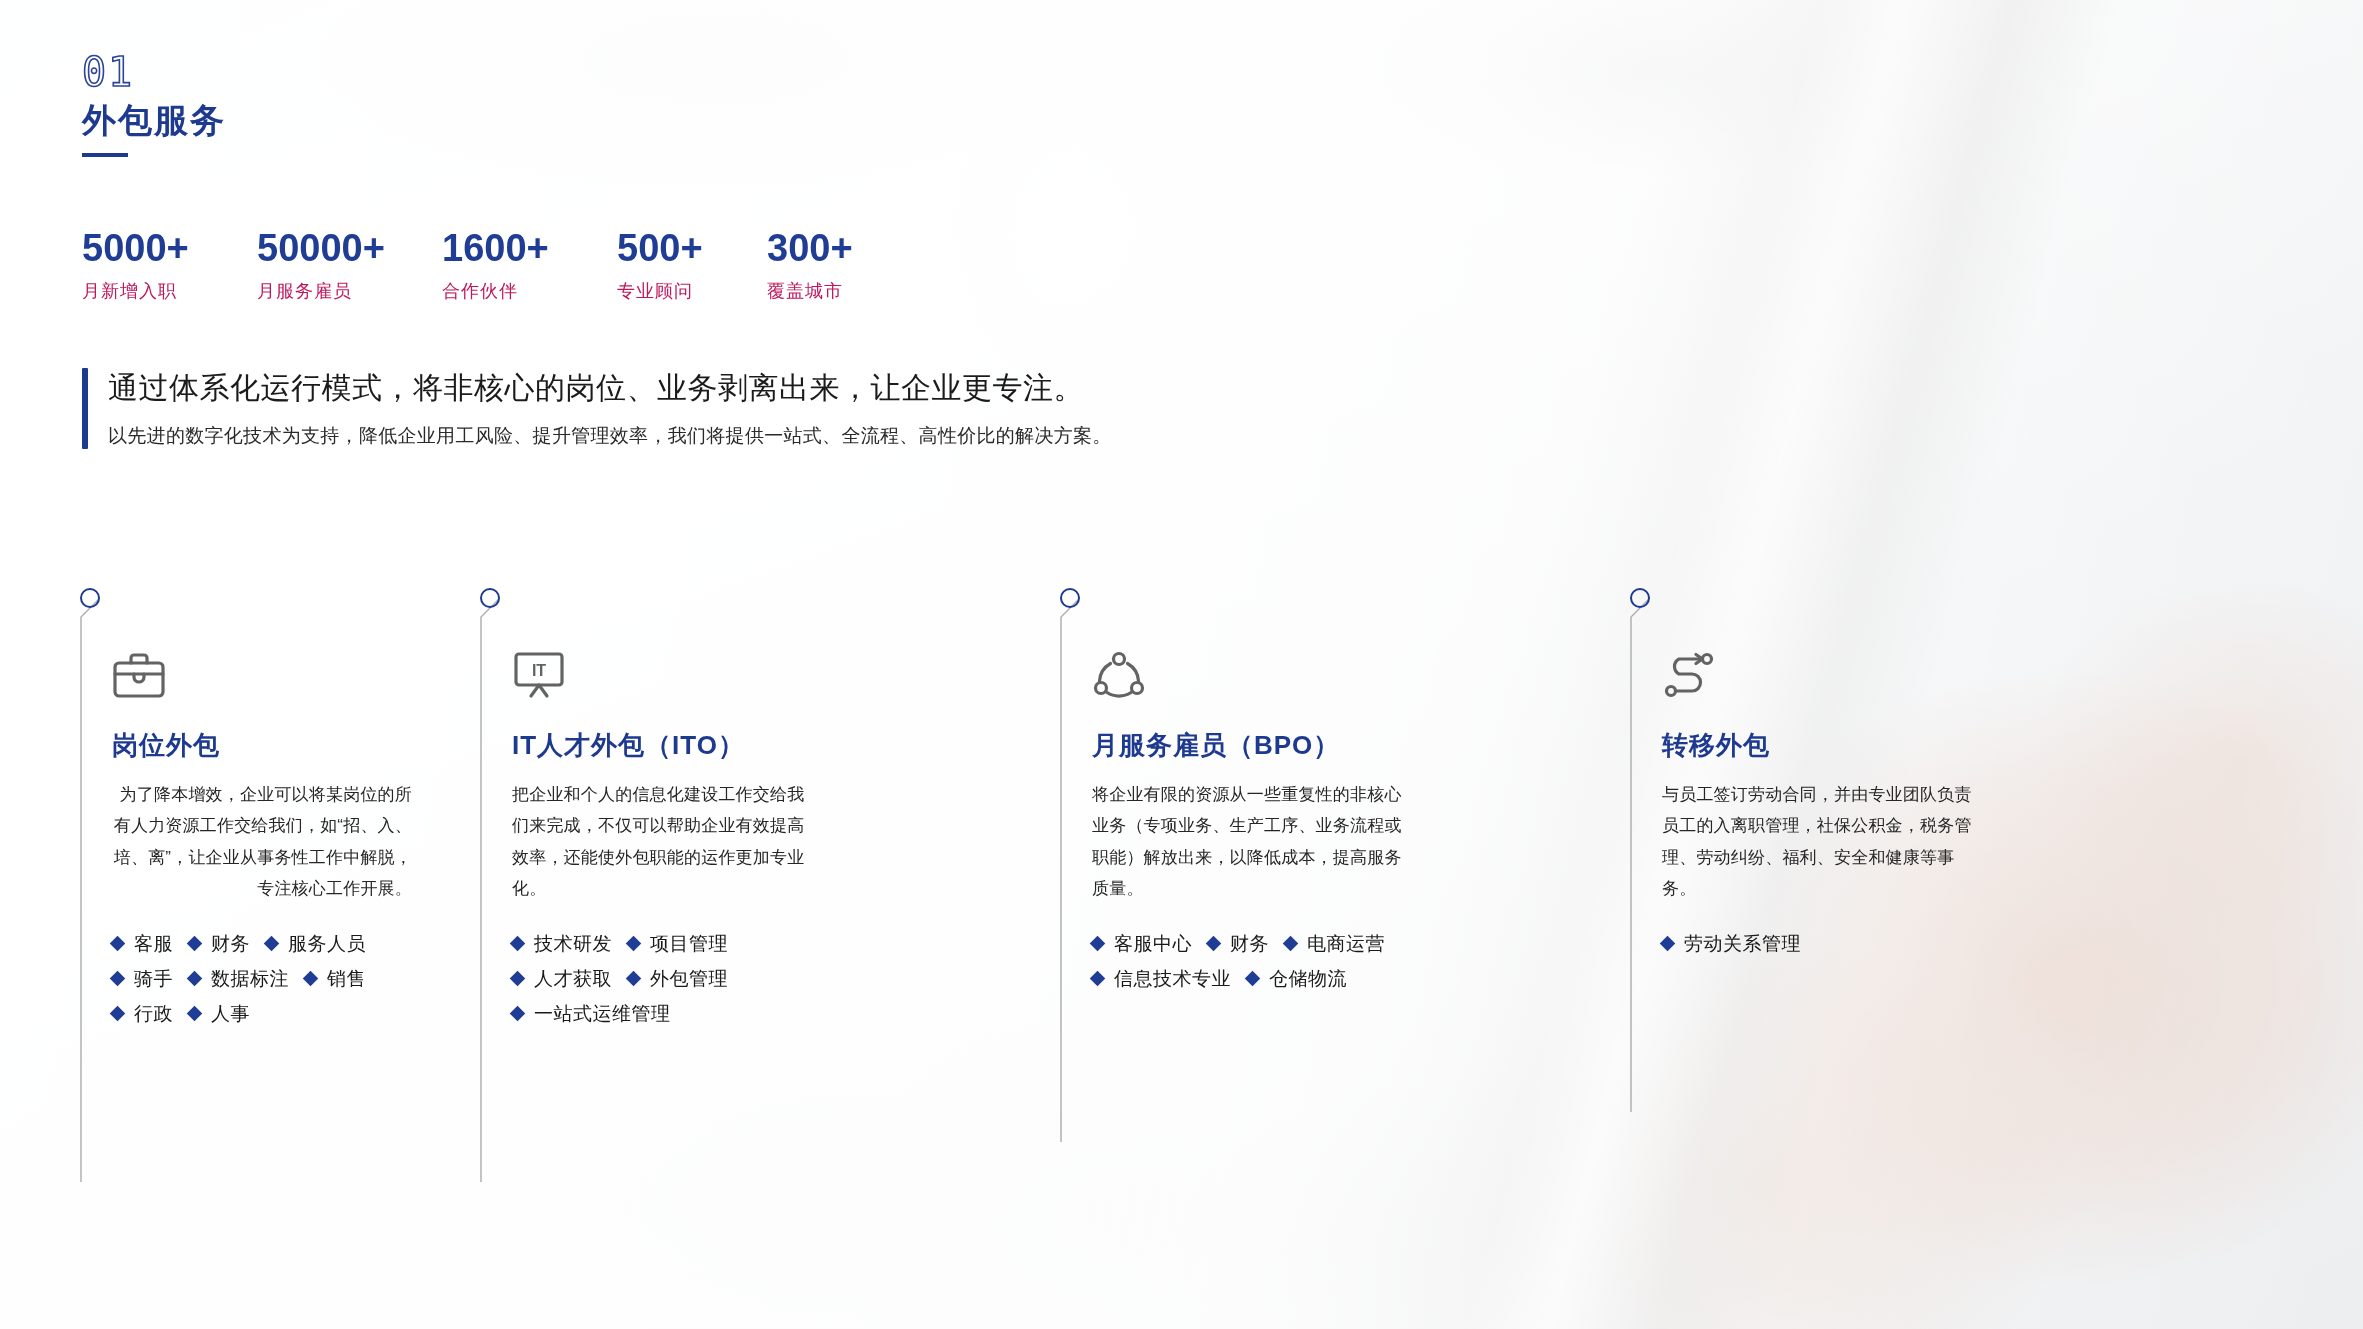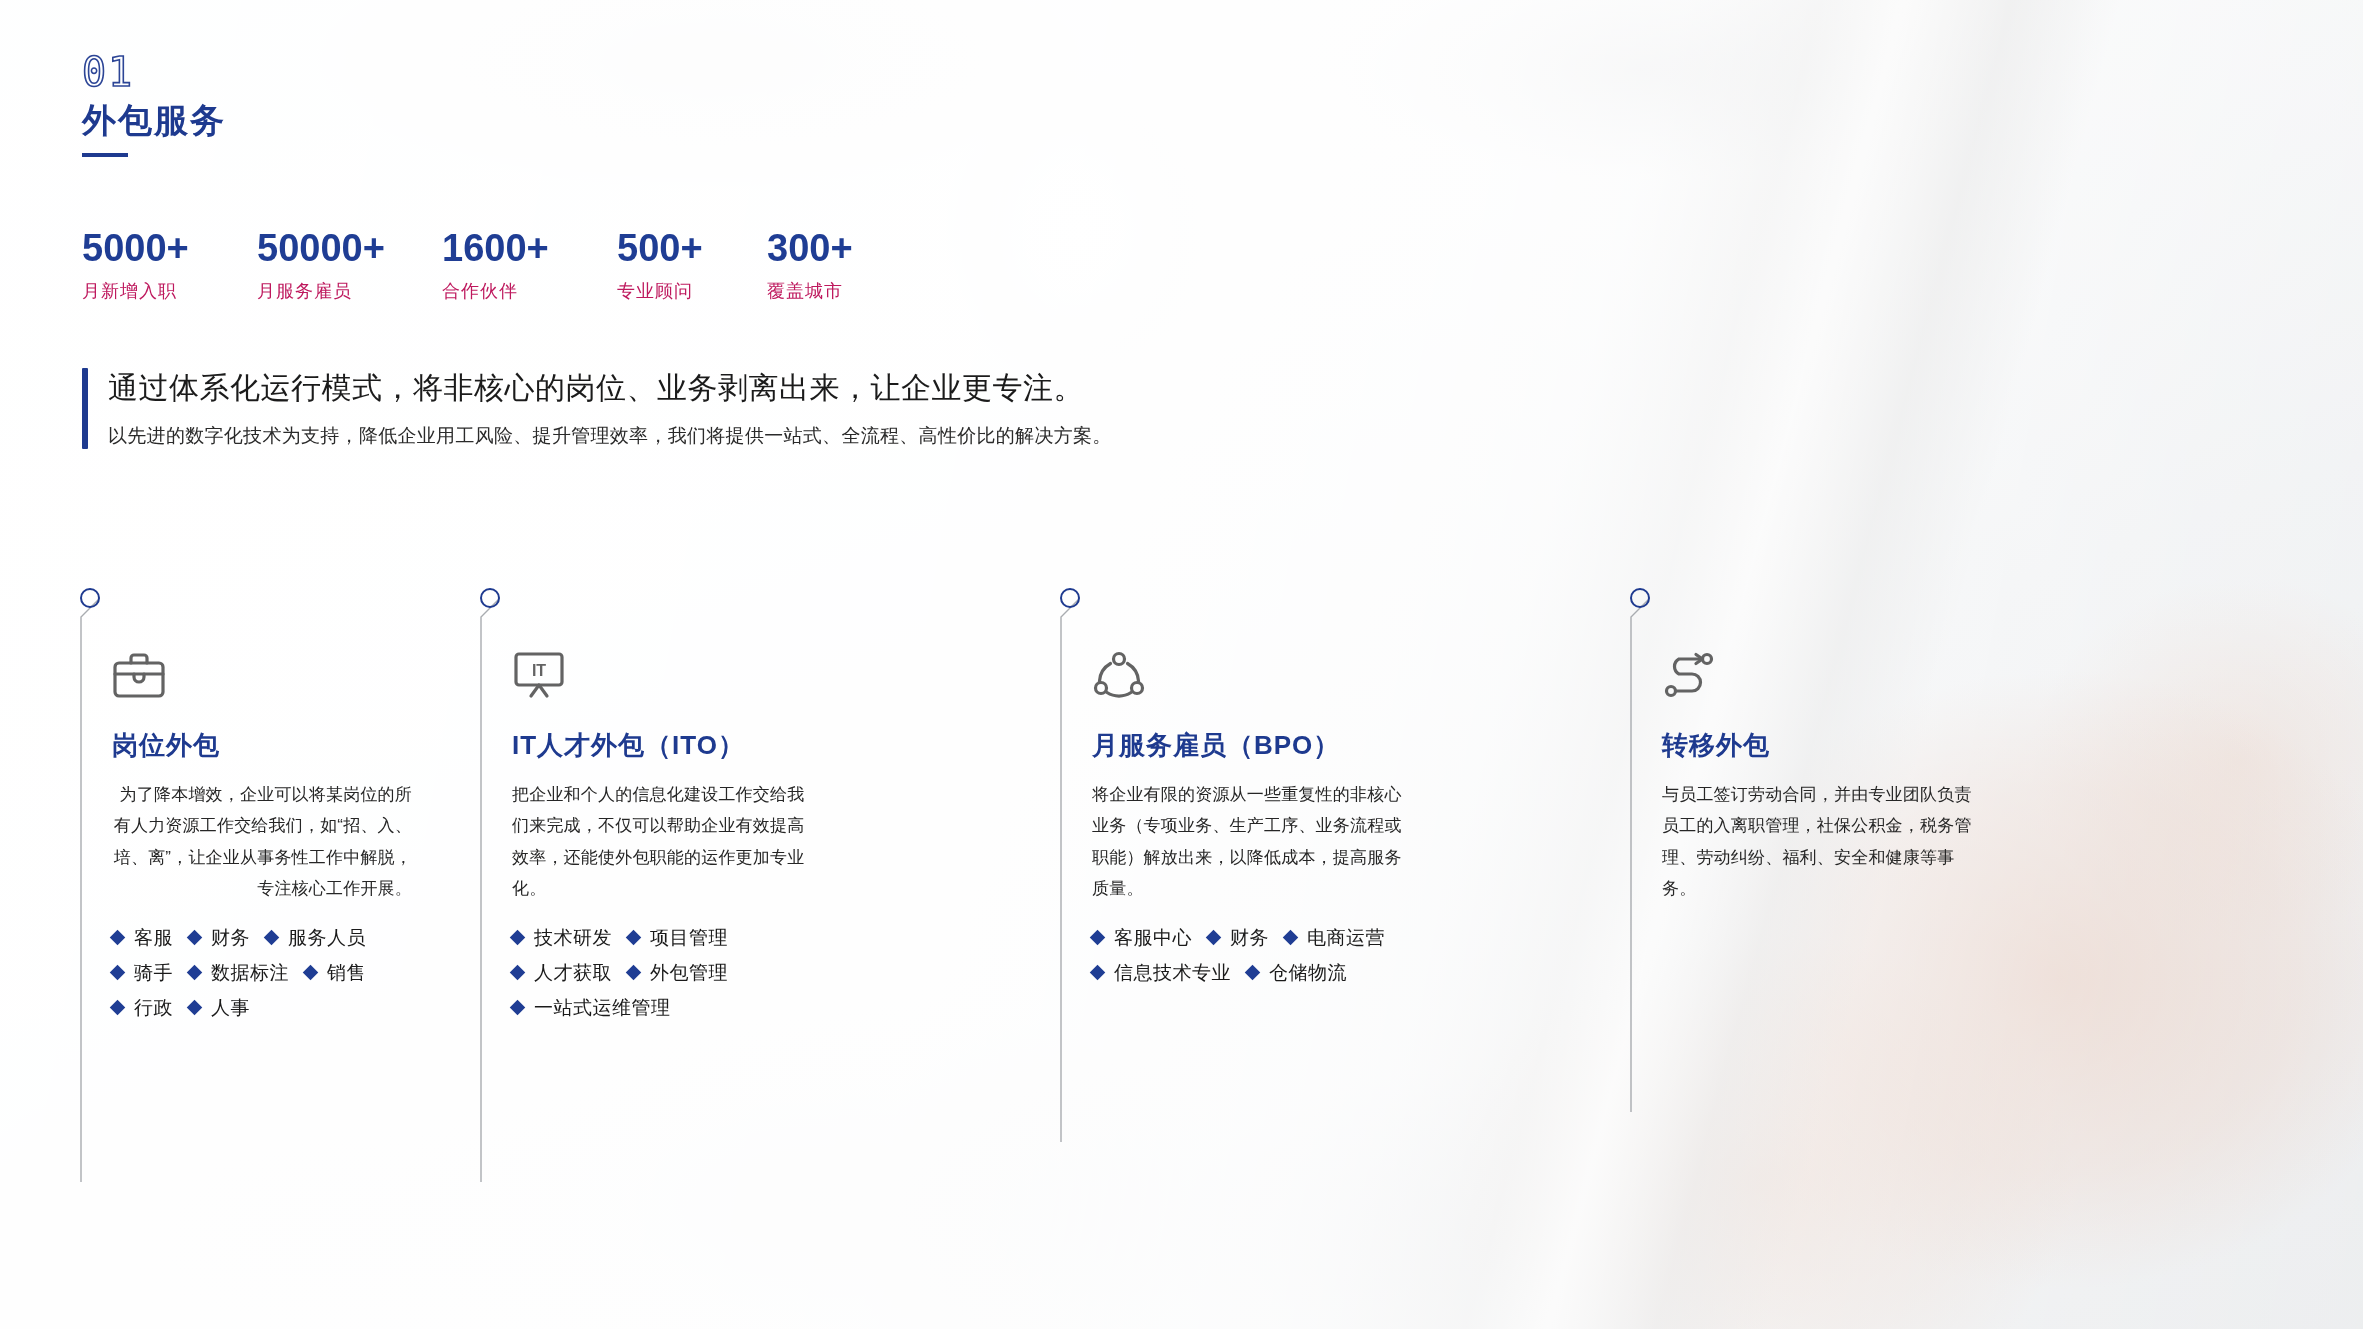--- a/index.html
+++ b/index.html
@@ -137,21 +137,21 @@
     color: #1e3a8f;
     letter-spacing: 1px;
     margin-bottom: 16px;
   }
   .card-text {
     font-size: 17px;
     color: #262626;
     line-height: 1.85;
     letter-spacing: .2px;
   }
-  .card-tags { margin-top: 20px; }
+  .card-tags { margin-top: 26px; }
   .tag-row {
     display: flex;
     align-items: center;
     margin-bottom: 9px;
     flex-wrap: nowrap;
   }
   .tag {
     display: flex;
     align-items: center;
     margin-right: 16px;
@@ -383,18 +383,24 @@
             <svg width="54" height="50" viewBox="0 0 54 50" fill="none" stroke="currentColor" stroke-width="3.2" stroke-linecap="round" stroke-linejoin="round">
               <circle cx="9" cy="41" r="4.5"></circle>
               <circle cx="45" cy="9" r="4.5"></circle>
               <path d="M13.5 41h16.5a8.5 8.5 0 0 0 0-17H17a8.5 8.5 0 0 1 0-15h23.5"></path>
               <path d="M34 4.5L40.5 9 34 13.5"></path>
             </svg>
           </div>
           <div class="card-title">转移外包</div>
           <div class="card-text" style="width: 320px;">与员工签订劳动合同，并由专业团队负责员工的入离职管理，社保公积金，税务管理、劳动纠纷、福利、安全和健康等事务。</div>
           <div class="card-tags">
+            <div class="tag-row">
+              <div class="tag">
+                <span class="tag-dot"></span>
+                <span class="tag-label">劳动关系管理</span>
+              </div>
+            </div>
           </div>
         </div>
       </div>
     </div>
 
 </div>
 
 </body></html>

